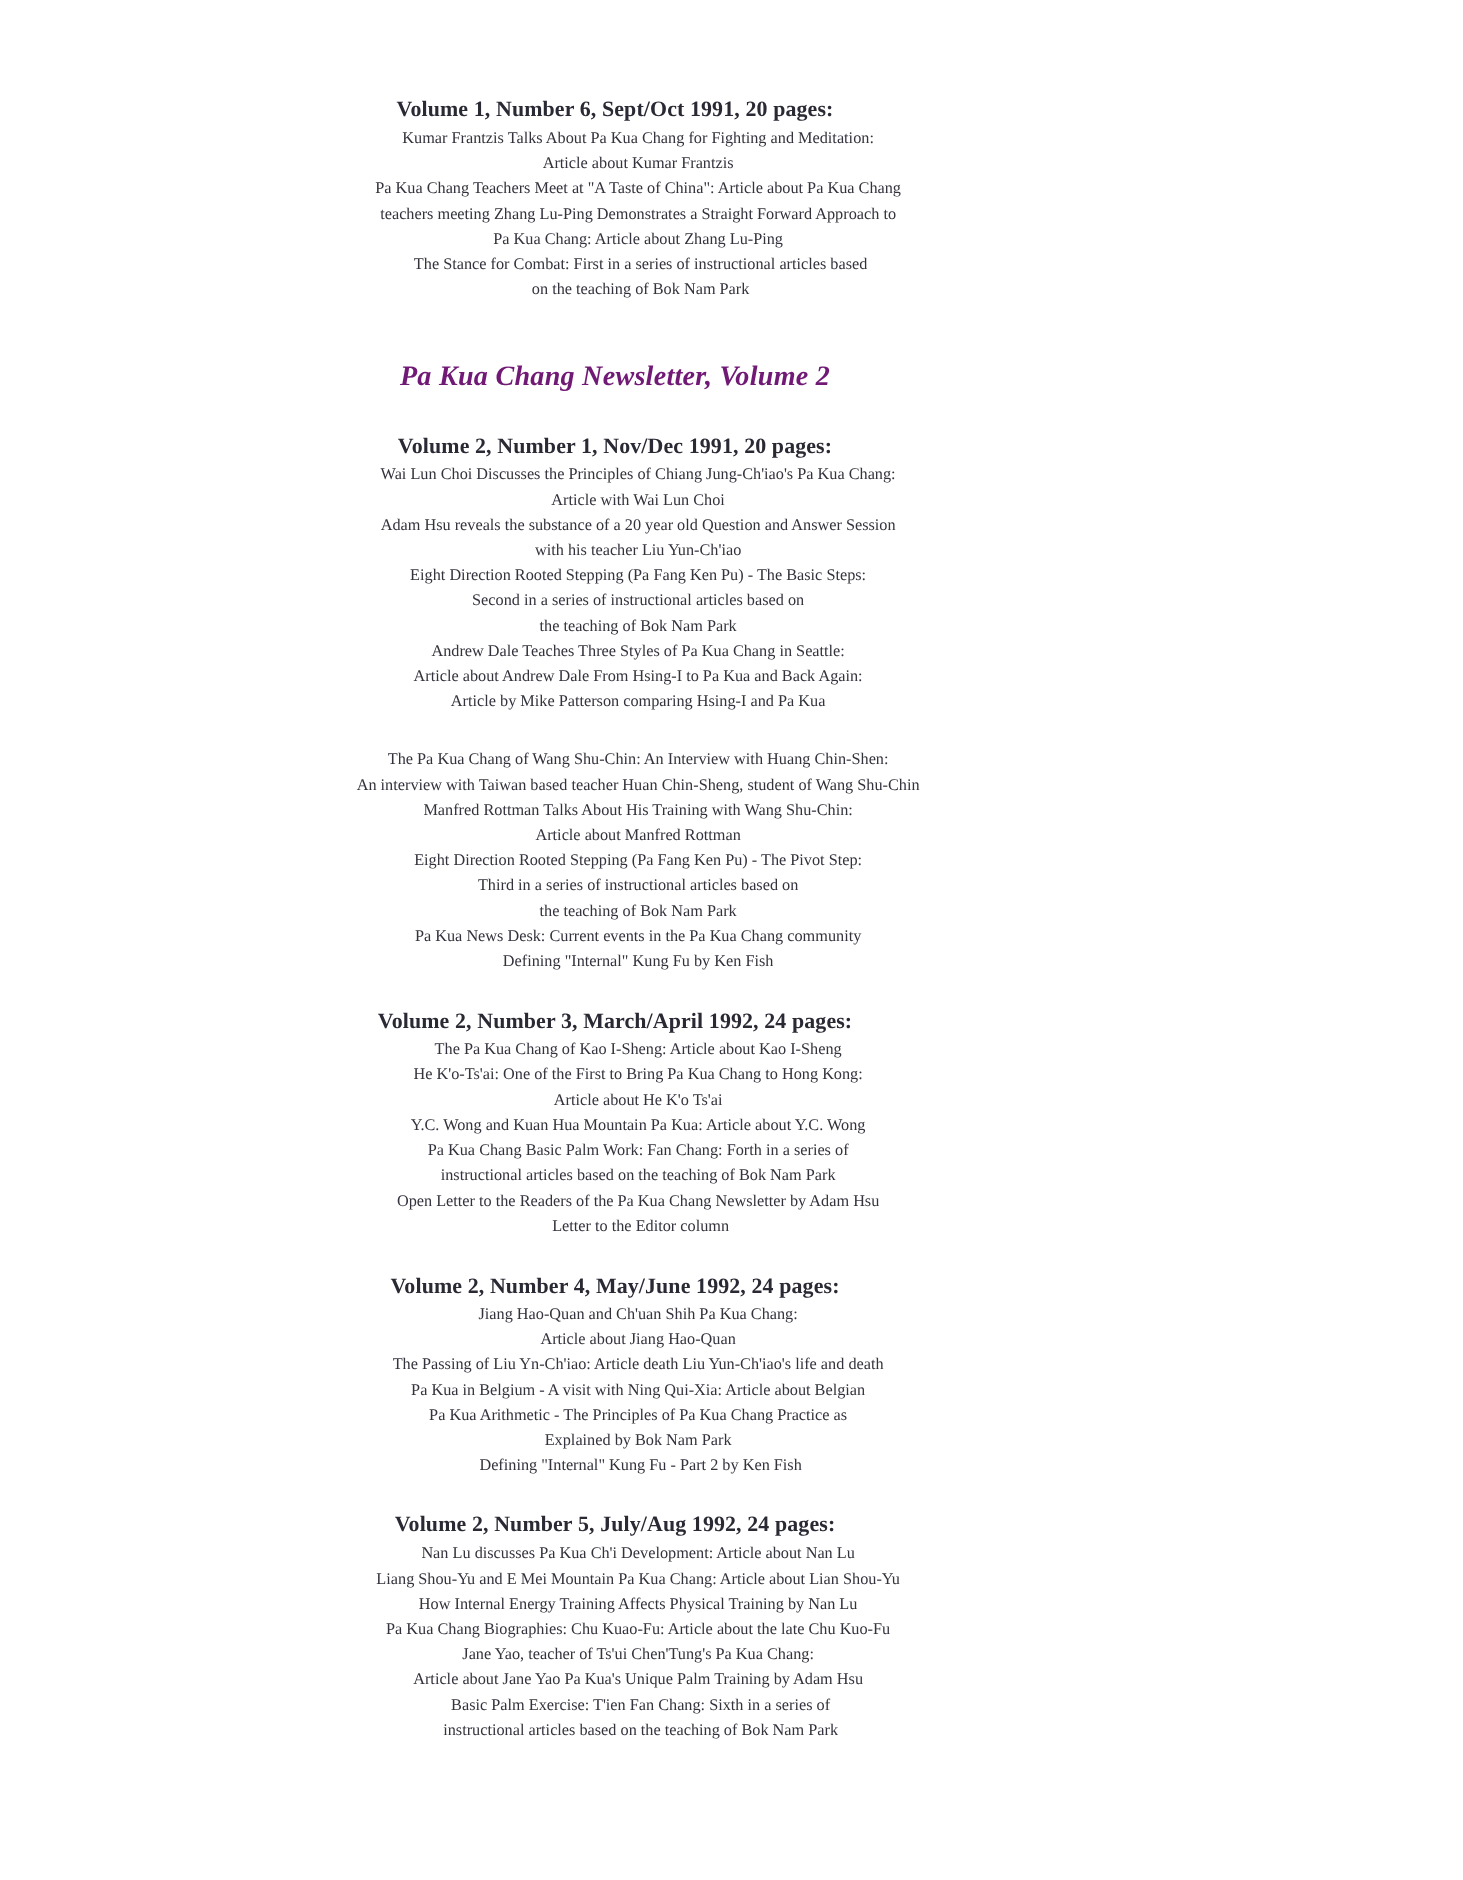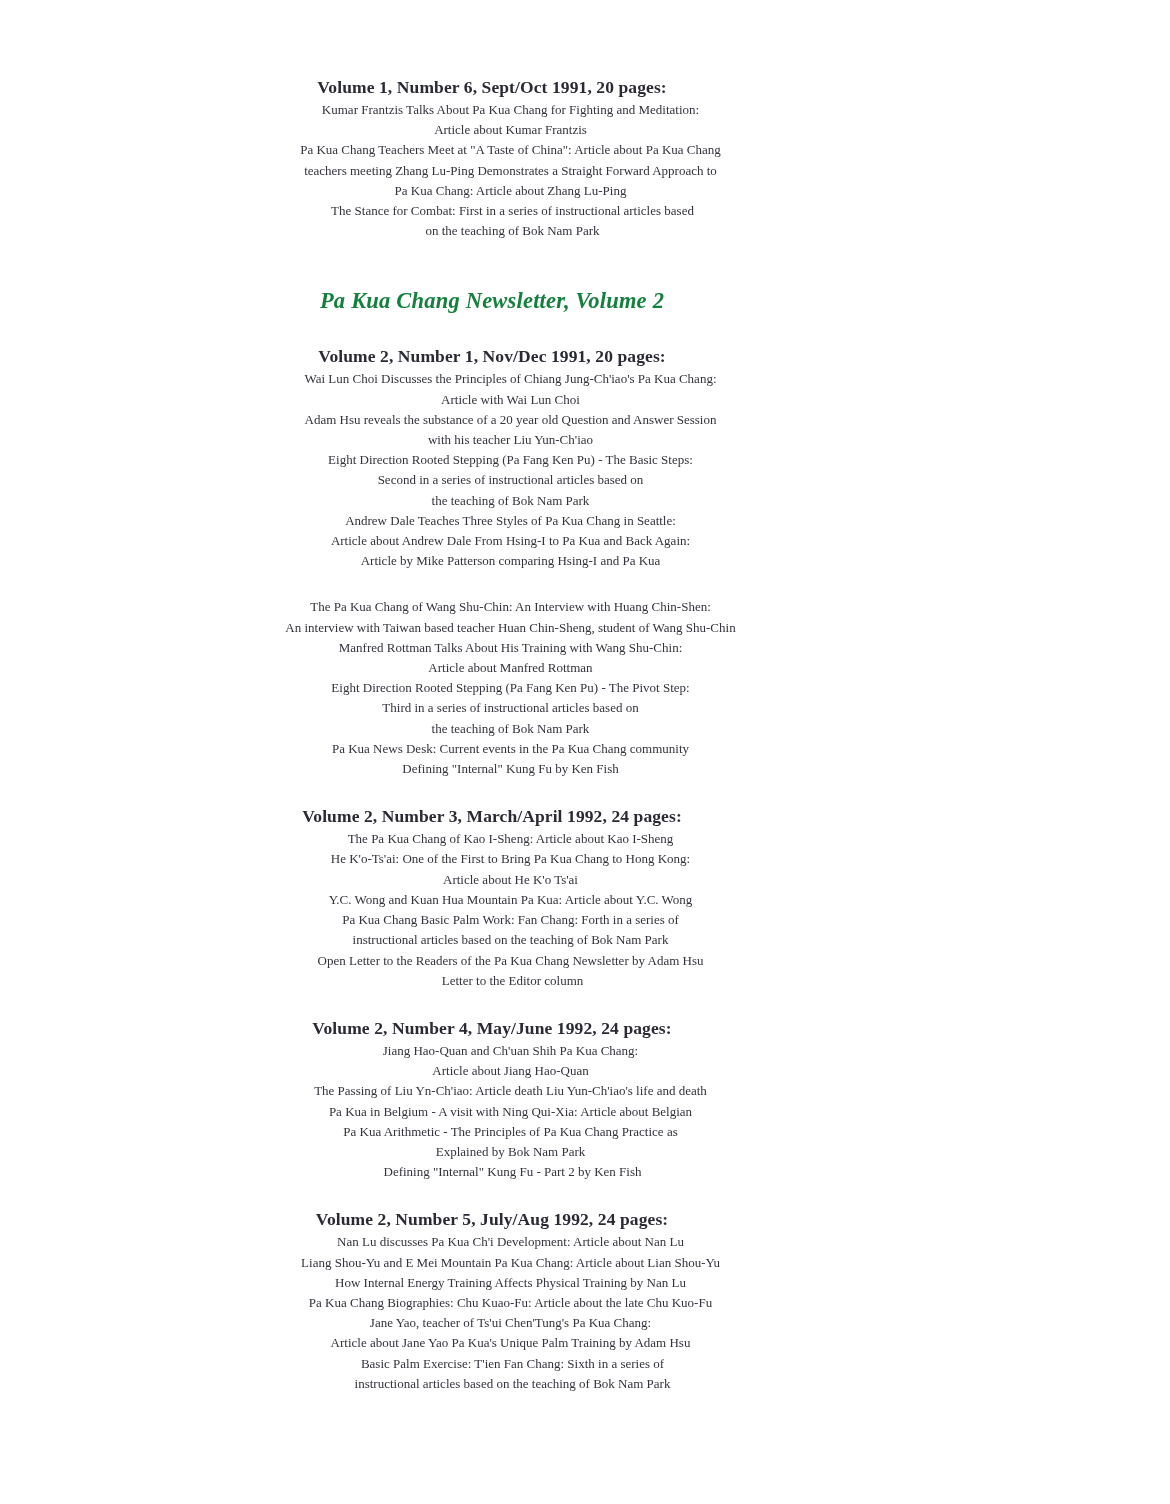--- a/index.html
+++ b/index.html
@@ -52,21 +52,21 @@
     white-space: pre-wrap;
   }
   .entry-line.deep {
     padding-left: 41px;
   }
   .volume-title {
     font-size: 22.5px;
     font-weight: bold;
     font-style: italic;
     line-height: 28px;
-    color: #15803d;
+    color: #701a75;
     margin: 0 0 30px 0;
     letter-spacing: 0.2px;
   }
 </style>
 </head>
 <body>
 
 <div class="page">
   <div id="content">
       <div class="section first">

